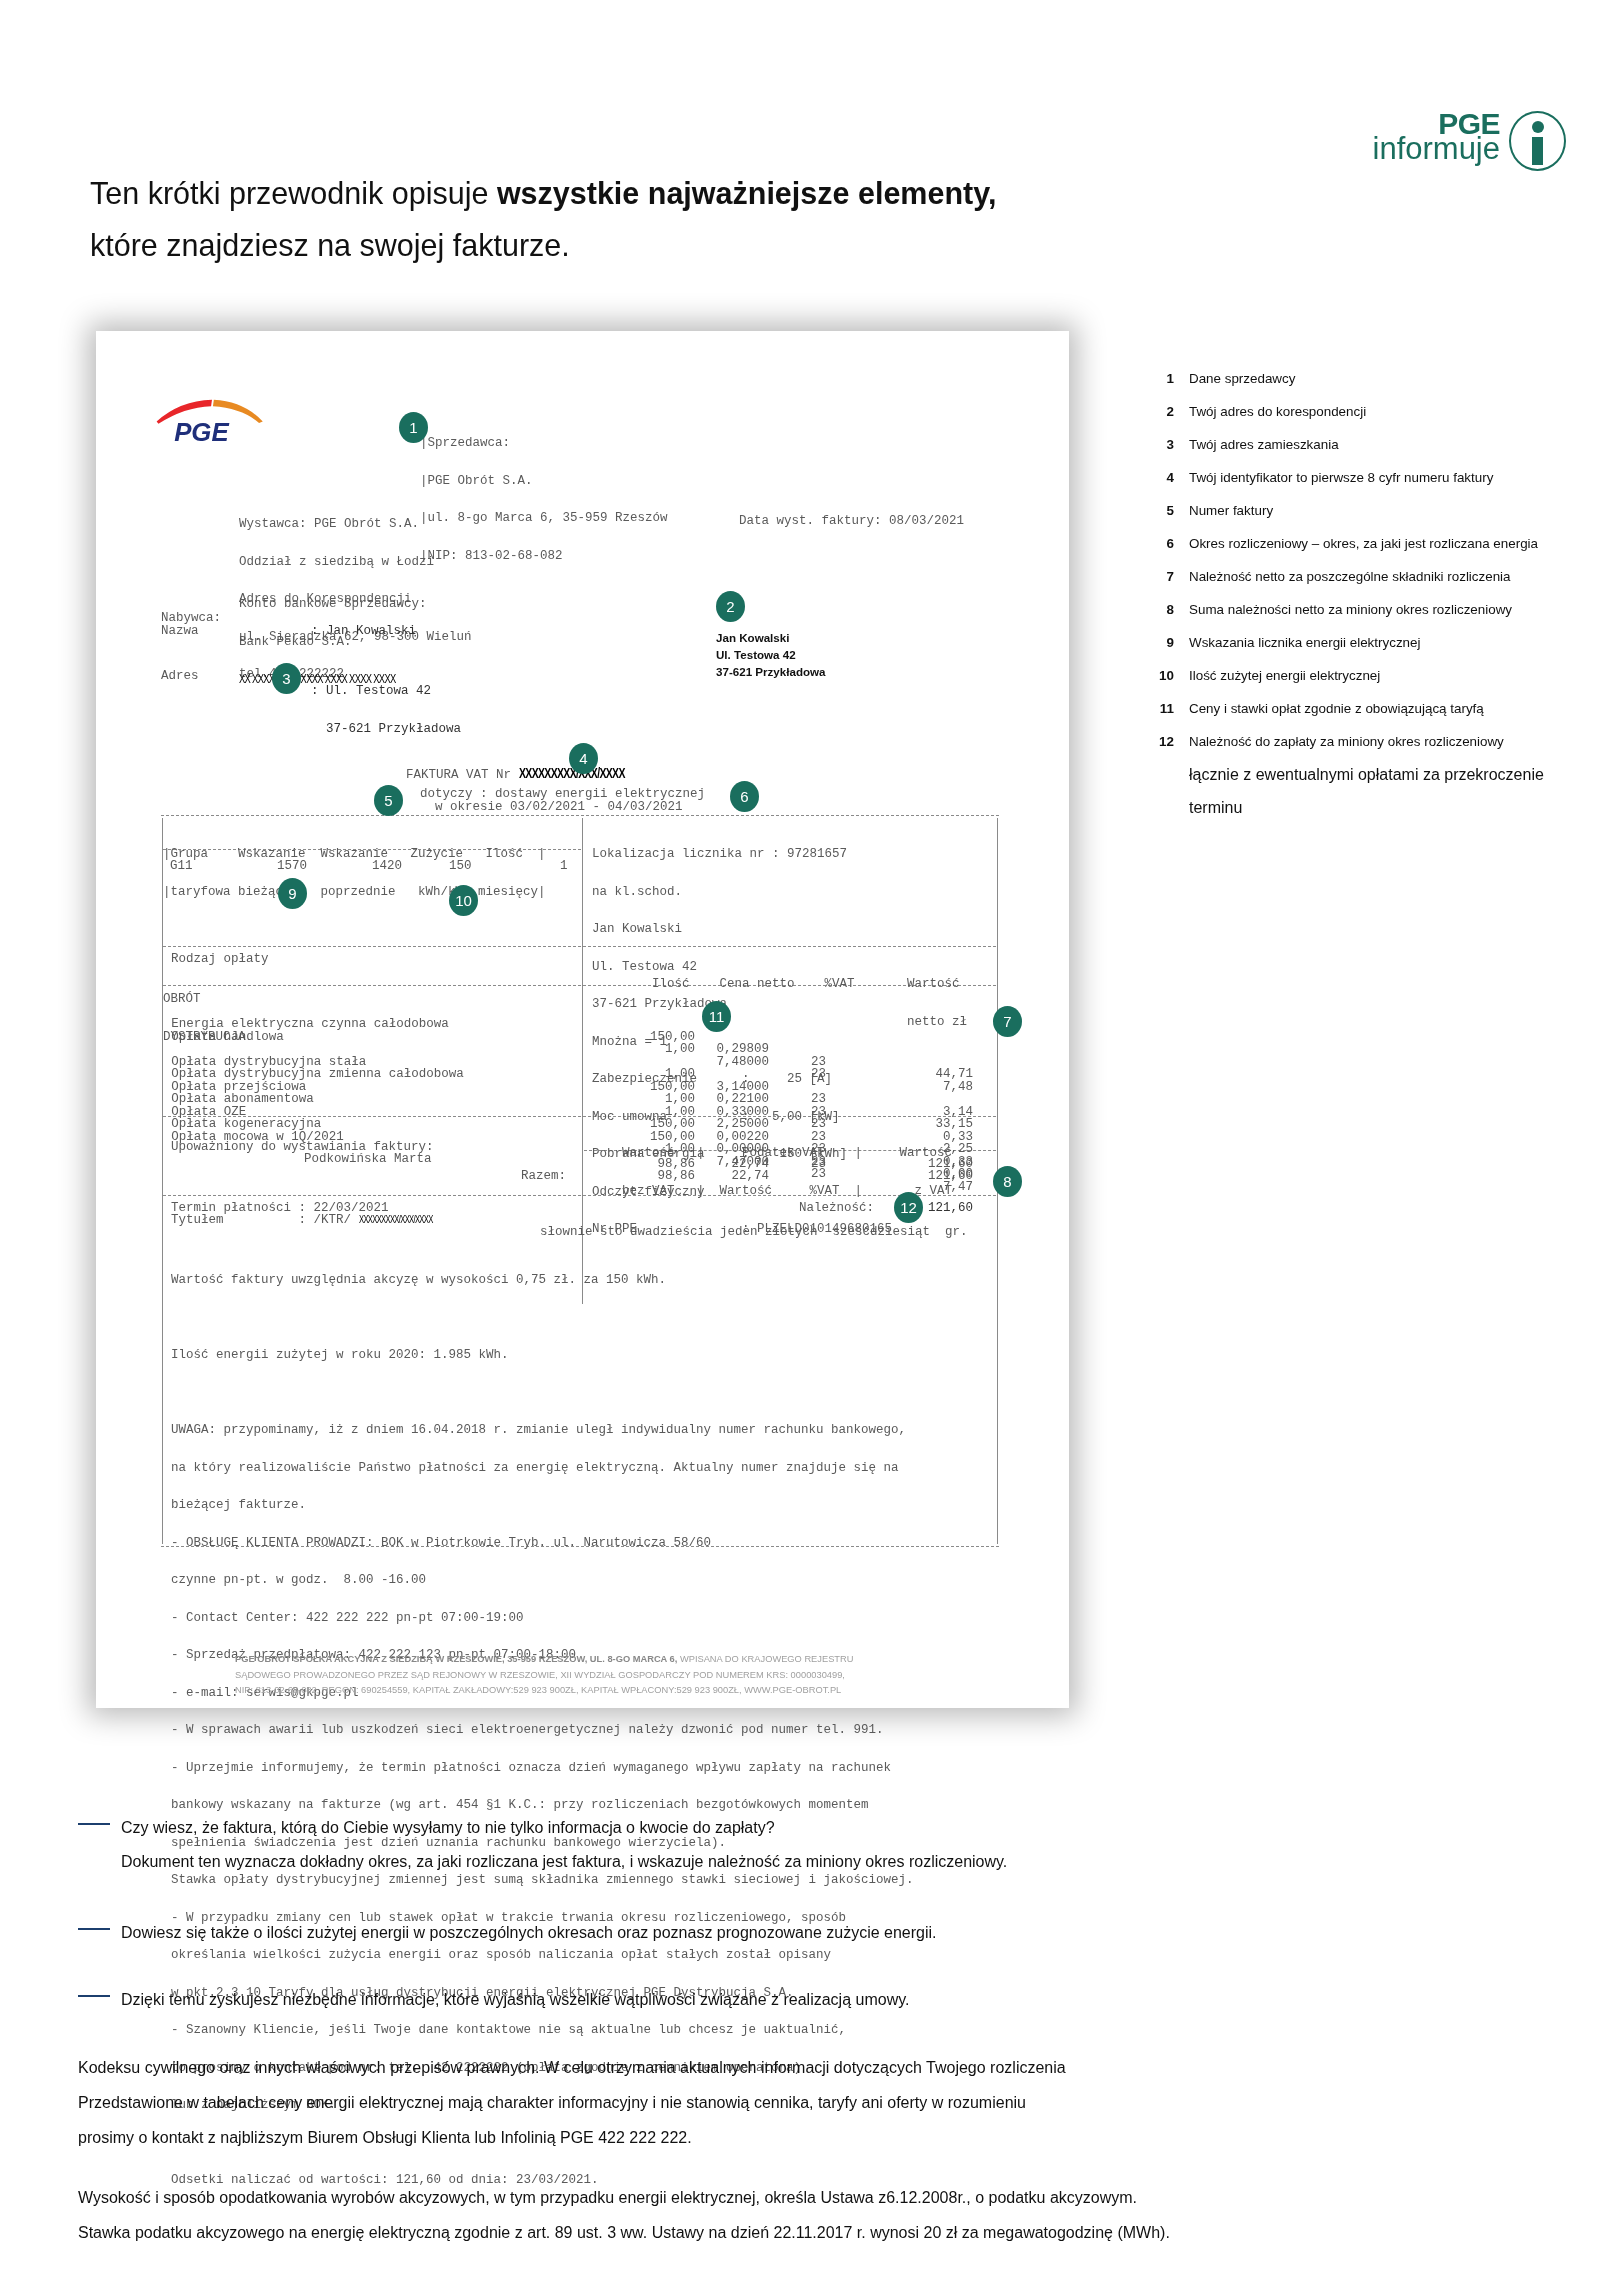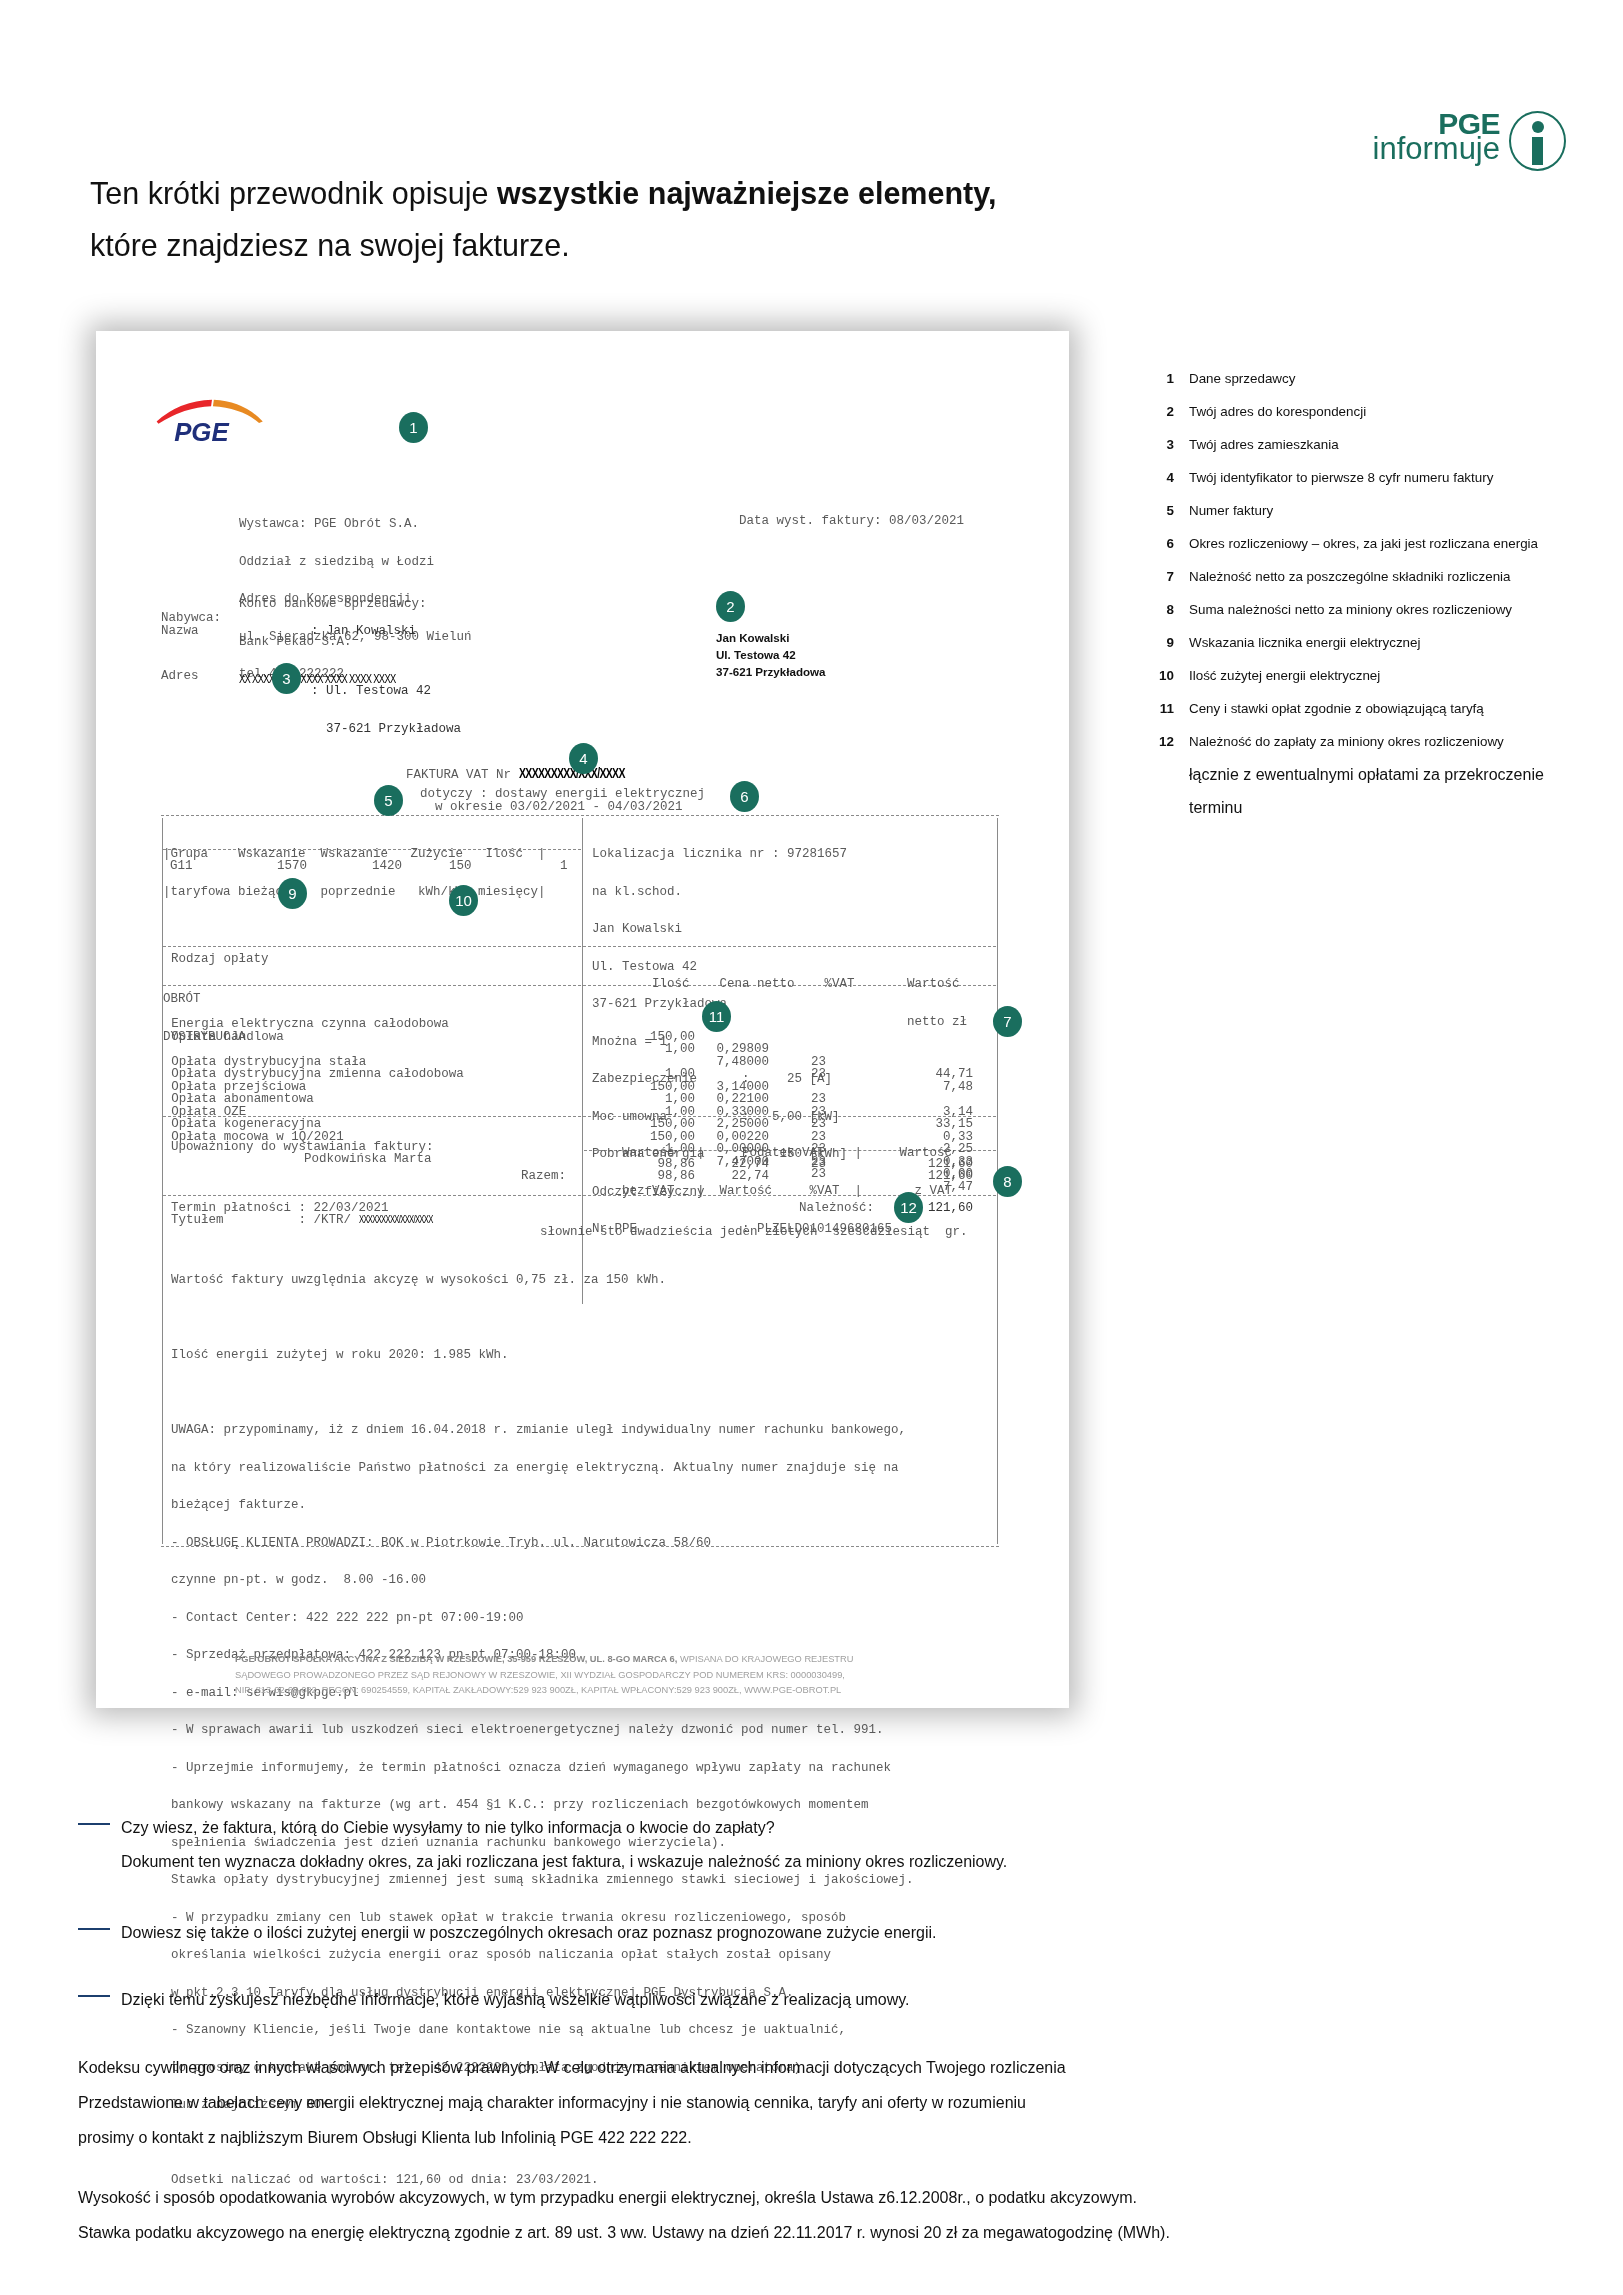--- a/index.html
+++ b/index.html
@@ -117,20 +117,26 @@
 </div>
 
 <div class="abs page">
 
   <svg class="abs pge-logo" viewBox="0 0 260 110">
     <path d="M10 55 Q60 10 130 8 L128 22 Q70 24 14 60 Z" fill="#e8262a"></path>
     <path d="M134 8 Q200 12 240 55 L232 58 Q195 26 132 22 Z" fill="#e88a22"></path>
     <text x="48" y="98" font-family="Liberation Sans, sans-serif" font-weight="bold" font-style="italic" font-size="56" fill="#1f2f7a">PGE</text>
   </svg>
 
+  <div class="abs mono" style="left:324px; top:81px;">
+    <div>|Sprzedawca:</div>
+    <div>|PGE Obrót S.A.</div>
+    <div>|ul. 8-go Marca 6, 35-959 Rzeszów</div>
+    <div>|NIP: 813-02-68-082</div>
+  </div>
 
   <div class="abs mono" style="left:143px; top:162px;">
     <div>Wystawca: PGE Obrót S.A.</div>
     <div>Oddział z siedzibą w Łodzi</div>
     <div>Adres do Korespondencji</div>
     <div>ul. Sieradzka 62, 98-300 Wieluń</div>
     <div>tel.42 2222222</div>
   </div>
   <div class="abs mono" style="left:615px; top:184px;margin-left:28px;">Data wyst. faktury: 08/03/2021</div>
 

